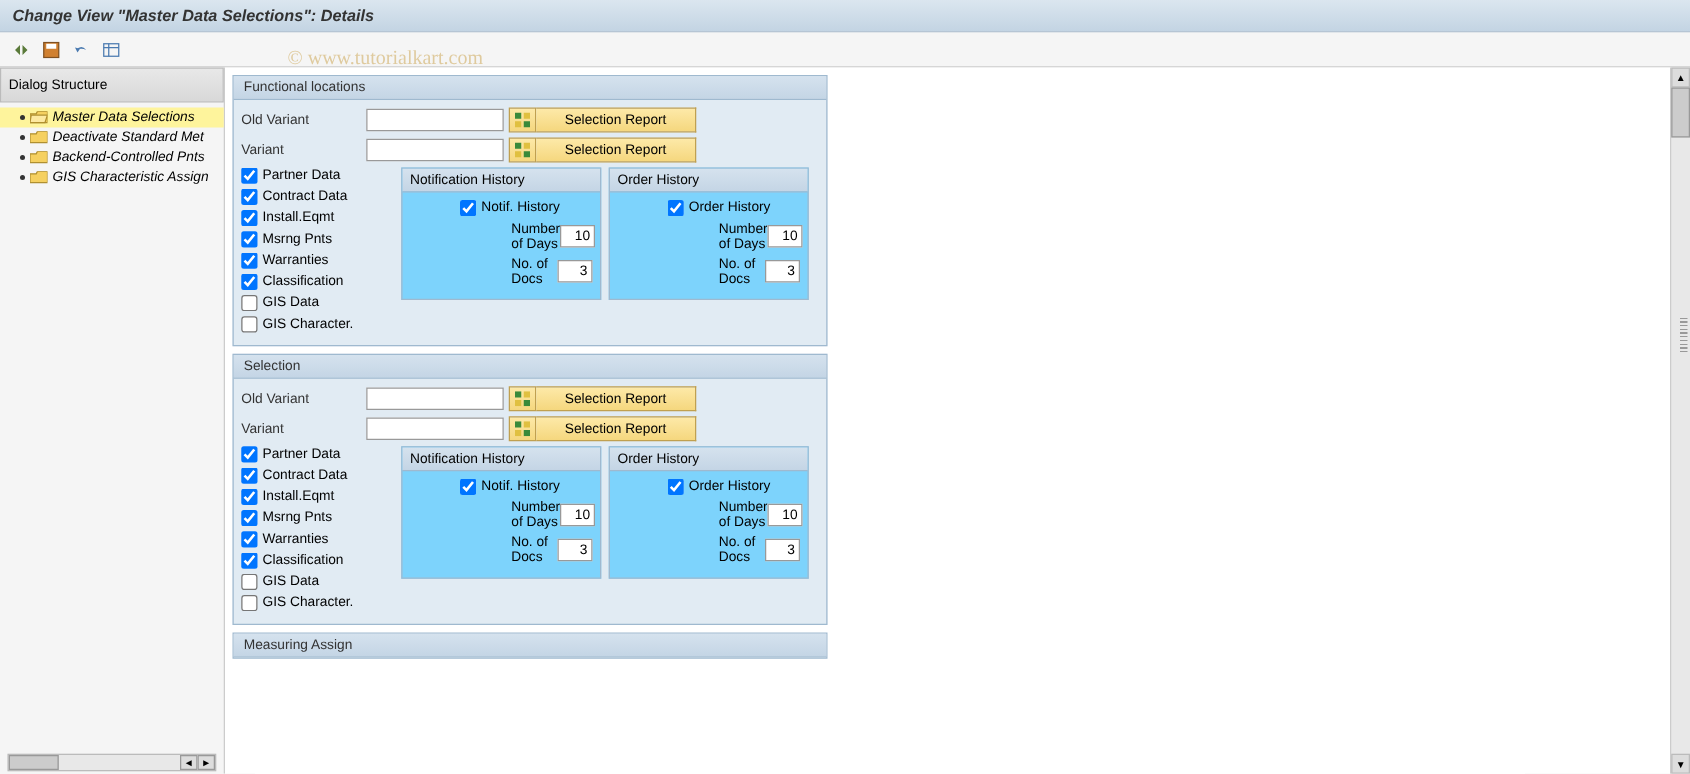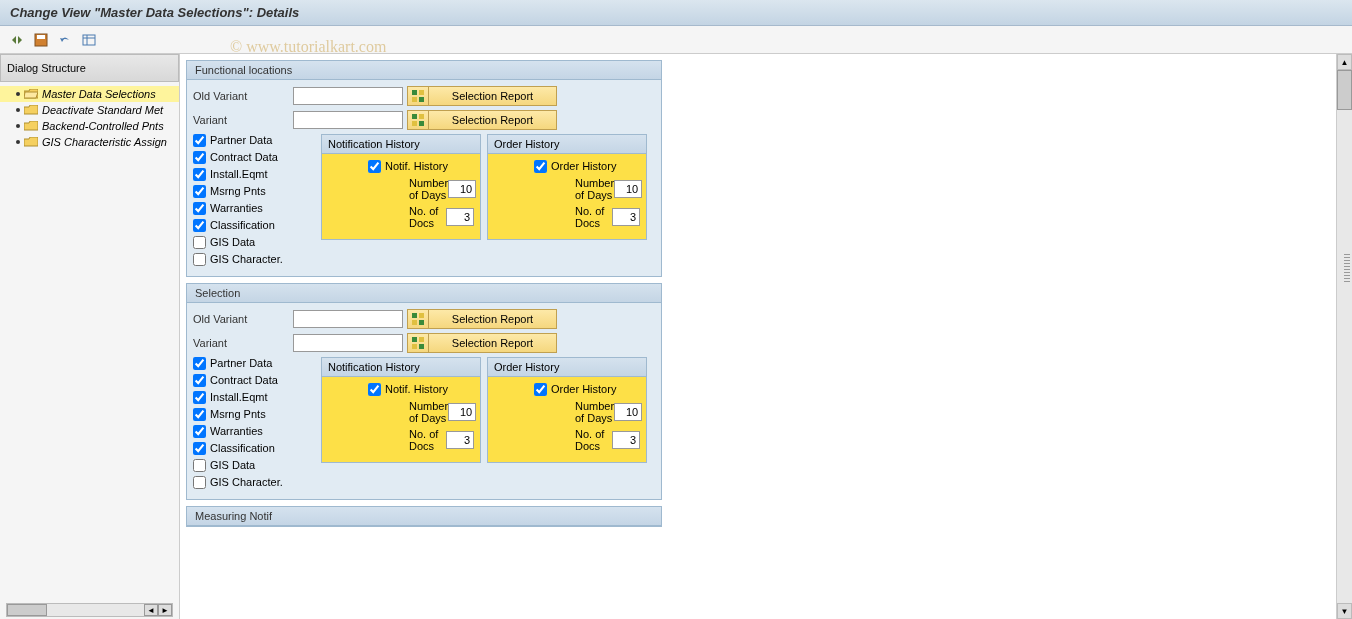--- a/index.html
+++ b/index.html
@@ -39,21 +39,21 @@
   .btn-sel { display: inline-flex; align-items: center; height: 20px; margin-left: 4px; }
   .btn-sel-icon { width: 22px; height: 20px; background: linear-gradient(#fde9a8, #f5d77e); border: 1px solid #c0a050; display: inline-flex; align-items: center; justify-content: center; }
   .btn-sel-text { width: 128px; height: 20px; background: linear-gradient(#fde9a8, #f5d77e); border: 1px solid #c0a050; border-left: none; display: inline-flex; align-items: center; justify-content: center; }
   
   .cb-row { display: flex; align-items: flex-start; margin-bottom: 4px; gap: 4px; }
   .cb-row input[type=checkbox] { width: 13px; height: 13px; }
   
   .col-left { float: left; width: 120px; }
   .sub-boxes { margin-left: 128px; display: flex; gap: 6px; }
   
-  .sub-box { border: 1px solid #9fb9cf; background: #fde047; width: 160px; }
+  .sub-box { border: 1px solid #9fb9cf; background: #7dd3fc; width: 160px; }
   .sub-title { background: linear-gradient(#d5e2ee, #c4d5e5); border-bottom: 1px solid #9fb9cf; padding: 3px 6px; }
   .sub-body { padding: 6px; margin-left: 40px; }
   .sub-row { display: flex; align-items: center; margin-bottom: 4px; }
   .sub-row-label { flex: 1; padding-left: 41px; }
   .num-input { width: 28px; height: 18px; border: 1px solid #999; background: #fff; padding: 0 3px; text-align: right; }
   
   .clearfix::after { content: ""; display: table; clear: both; }
   
   .right-scroll { position: absolute; right: 0; top: 54px; bottom: 0; width: 16px; background: #e8e8e8; border-left: 1px solid #ccc; }
   .right-scroll .up, .right-scroll .down { height: 16px; background: #ddd; border: 1px solid #bbb; display: flex; align-items: center; justify-content: center; font-size: 8px; }
@@ -353,21 +353,21 @@
                       <input class="num-input" value="3" style="">
                     </div>
                 </div>
               </div>
             </div>
           </div>
         </div>
       </div>
 
       <div class="group-box">
-        <div class="group-title">Measuring Notif</div>
+        <div class="group-title">Measuring Assign</div>
       </div>
 
     </div>
   </div>
 </div>
 
 <div class="right-scroll">
   <div class="up">▲</div>
   <div class="track">
       <div class="thumb"></div>

